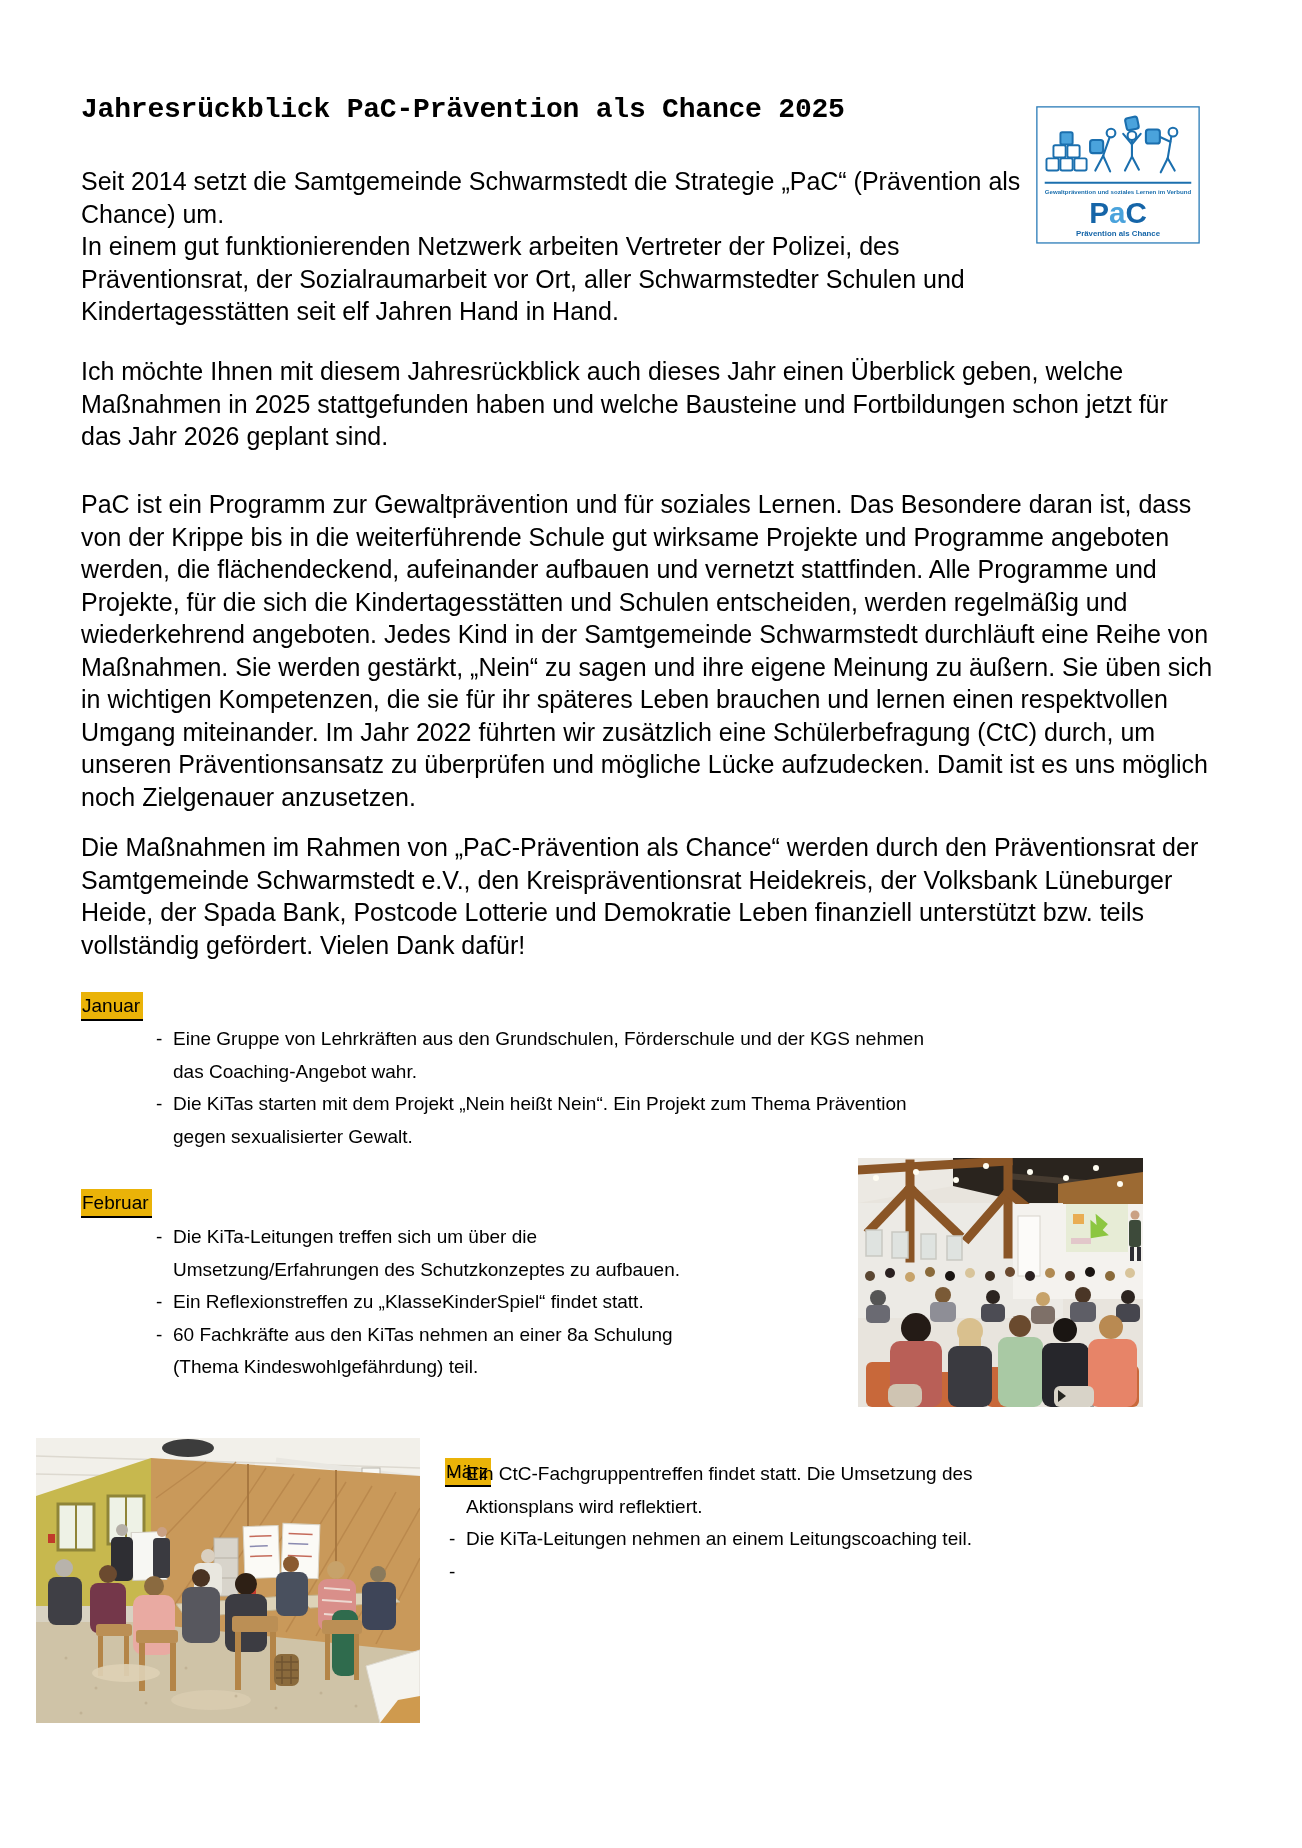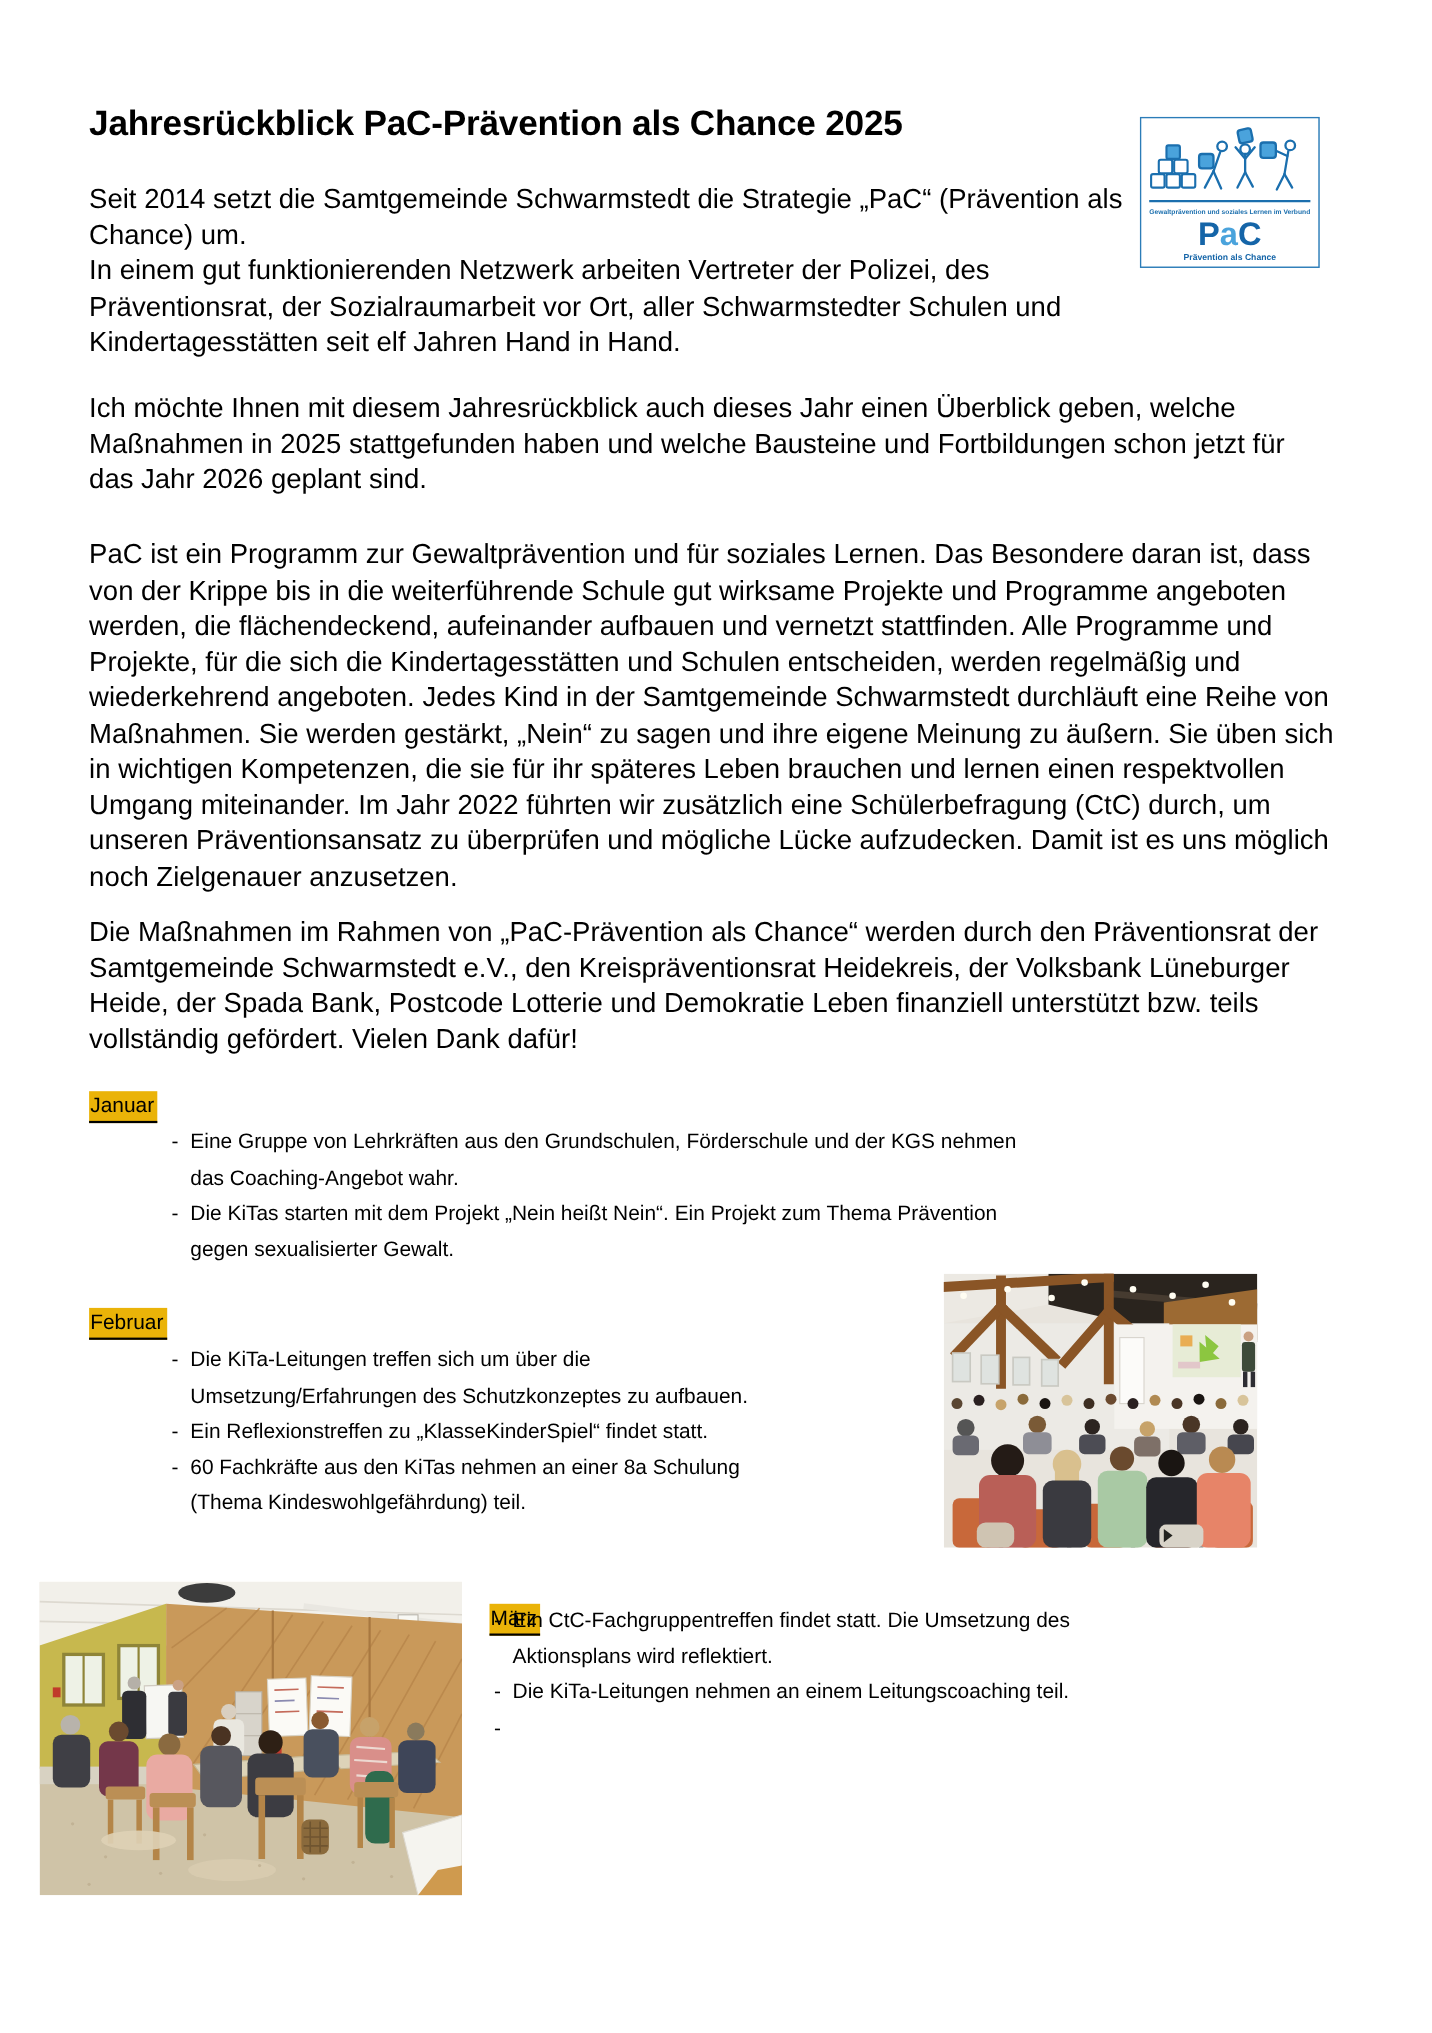--- a/index.html
+++ b/index.html
@@ -2,21 +2,21 @@
 <html lang="de"><head>
 <meta charset="utf-8">
 <style>
   html,body{margin:0;padding:0;background:#ffffff;}
   .page{
     position:relative;width:1302px;height:1848px;margin:0 auto;background:#ffffff;
     font-family:"Liberation Sans","DejaVu Sans",sans-serif;color:#000;overflow:hidden;
   }
   .title{
     position:absolute;left:81px;top:94px;margin:0;
-    font-size:32px;font-weight:bold;letter-spacing:-0.2px;
+    font-size:28px;font-weight:bold;letter-spacing:-0.2px;font-family:Liberation Mono, monospace;
   }
   .para{
     position:absolute;margin:0;font-size:25px;line-height:32.5px;
     white-space:pre-line;
   }
   .month{
     position:absolute;font-size:19px;line-height:24px;
     background:#eab308;border-bottom:2px solid #000;padding:2px 3px 1px 1px;
   }
   .bullets{position:absolute;font-size:19px;line-height:32.5px;}

